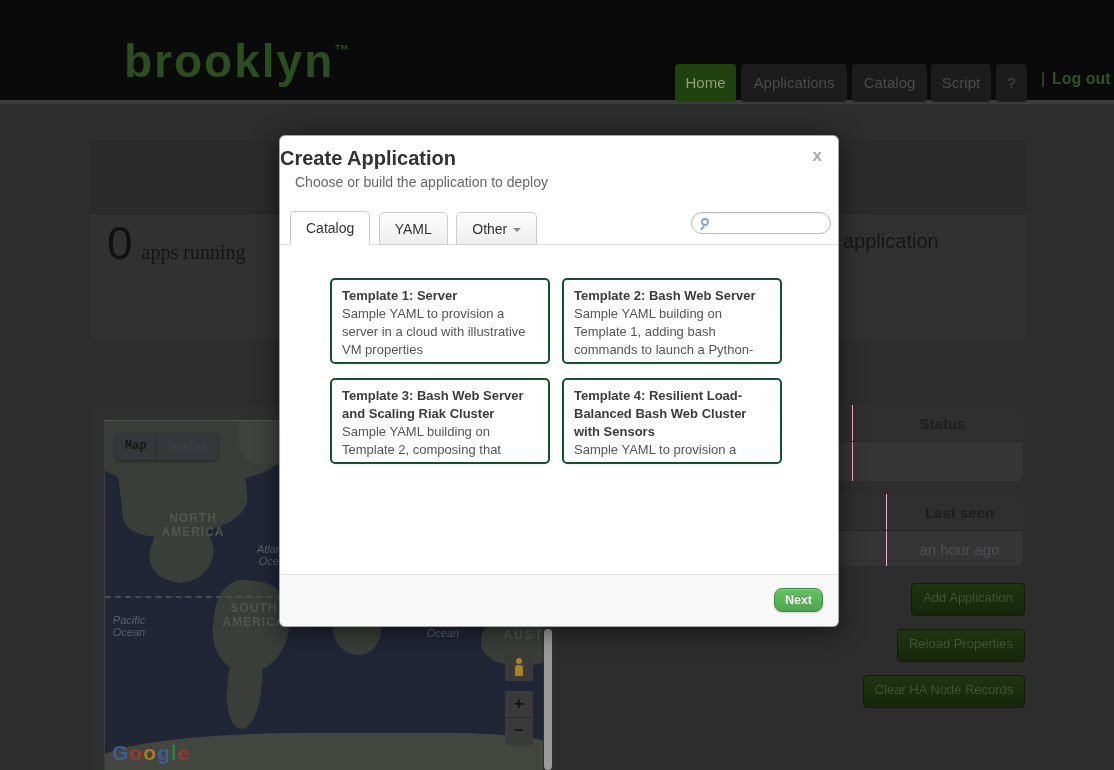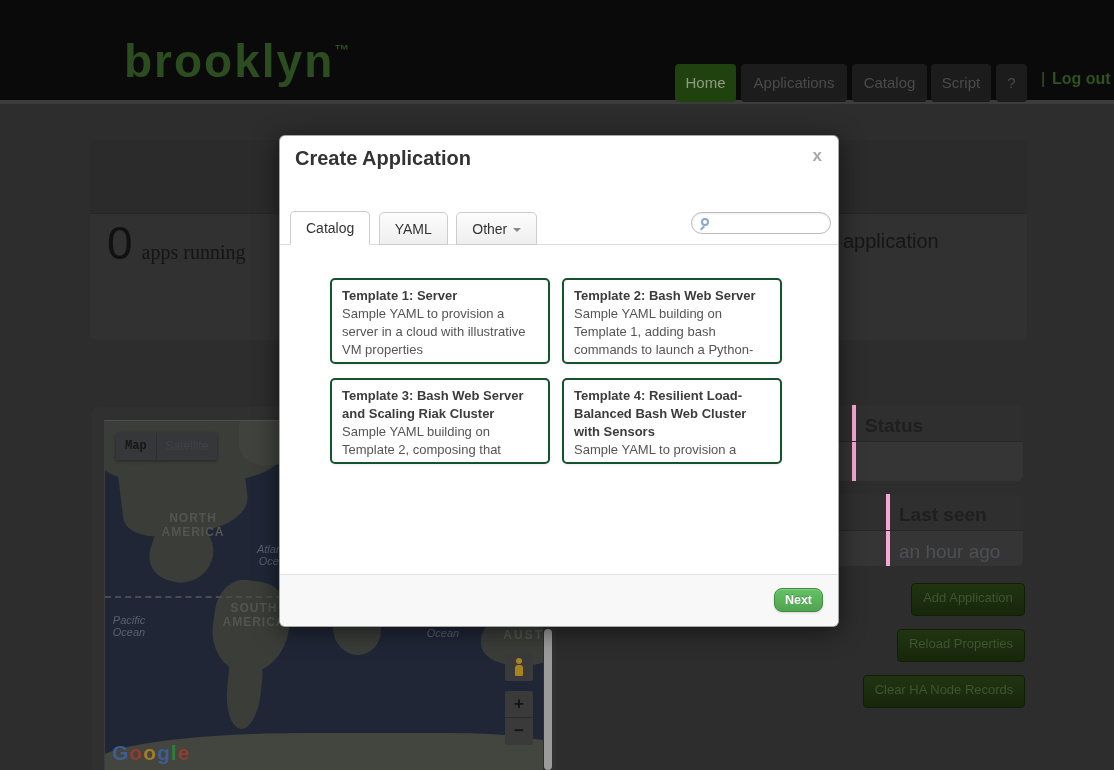--- a/index.html
+++ b/index.html
@@ -35,22 +35,22 @@
   .apps-frag { position:absolute; left:753px; top:90px; font-size:20px; color:#161616; }
 
   
   .tbl { position:absolute; width:523px; left:500px; }
   .tbl-status { top:405px; }
   .tbl-ha { top:494px; }
   .t-head { height:36px; background:#2f2f2f; border-radius:6px 6px 0 0; position:relative; }
   .t-row { height:40px; background:#353535; border-top:1px solid #282828;
            border-radius:0 0 6px 6px; position:relative; }
   .tbl-ha .t-row { height:36px; }
-  .t-cell { position:absolute; top:0; bottom:0; border-left:4px solid #f9a8d4; padding:10px 0 0 9px;
-            font-size:19px; }
+  .t-cell { position:absolute; top:0; bottom:0; border-left:1px solid #f9a8d4; padding:10px 0 0 9px;
+            font-size:15px;text-align:center; }
   .t-cell.hd { font-weight:bold; color:#1f1f1f; }
   .t-cell.val { color:#4e5053; }
   .cell-status { left:352px; right:0; }
   .cell-seen { left:386px; right:0; }
 
   
   .dim-btn { position:absolute; height:33px; border-radius:4px; text-align:center;
              background:linear-gradient(#203512,#16270a); border:1px solid #101e07;
              color:#3f5631; font-size:13px; line-height:27px; }
   .btn-add { left:911px; top:583px; width:114px; }
@@ -105,21 +105,21 @@
   .google { position:absolute; left:112px; top:741px; font-size:21px; font-weight:bold; letter-spacing:1px; }
   .google span:nth-child(1){color:#3d5d94;} .google span:nth-child(2){color:#943b30;}
   .google span:nth-child(3){color:#a57b28;} .google span:nth-child(4){color:#3d5d94;}
   .google span:nth-child(5){color:#2f7e3c;} .google span:nth-child(6){color:#943b30;}
   .terms { position:absolute; left:476px; top:778px; font-size:10px; color:#94969a;margin-left:32px; }
 
   
   .modal { position:absolute; left:279px; top:135px; width:560px; height:492px; background:#fff;
            border:1px solid rgba(0,0,0,.35); border-radius:6px;
            box-shadow:0 4px 24px rgba(0,0,0,.55); }
-  .m-title { position:absolute; left:15px; top:11px; font-size:20px; font-weight:bold; color:#333; }
+  .m-title { position:absolute; left:0; top:11px; font-size:20px; font-weight:bold; color:#333; }
   .m-sub { position:absolute; left:15px; top:38px; font-size:14px; color:#666; }
   .m-close { position:absolute; right:16px; top:10px; font-size:17px; font-weight:bold; color:#aaa;
              cursor:pointer; }
   .m-tabbar { position:absolute; left:0; top:75px; width:100%; height:34px;
               border-bottom:1px solid #dcdcdc; padding-left:10px; }
   .m-tab { position:relative; display:inline-block; height:33px; line-height:33px; padding:0 15px;
            margin-right:4px; border:1px solid #ccc; border-radius:5px 5px 0 0; font-size:14px;
            color:#333; background:linear-gradient(#fdfdfd,#eee); vertical-align:bottom; }
   .m-tab.active { background:#fff; height:34px; border-bottom:1px solid #fff; z-index:2; }
   .caret { display:inline-block; width:0; height:0; margin-left:6px; vertical-align:2px;
@@ -239,20 +239,21 @@
     <div class="zoom-btn">−</div>
   </div>
   <div class="map-scrollbar"></div>
   <div class="google">
     <span>G</span><span>o</span><span>o</span><span>g</span><span>l</span><span>e</span>
   </div>
   <div class="terms">Terms of Use</div>
 
   <div class="modal">
     <div class="m-title">Create Application</div>
+    <div class="m-sub">Choose or build the application to deploy</div>
     <div class="m-close">x</div>
 
     <div class="m-tabbar">
       <div class="m-tab active"><span>Catalog</span></div>
       <div class="m-tab"><span>YAML</span></div>
       <div class="m-tab"><span>Other</span><span class="caret"></span></div>
     </div>
 
     <div class="m-search">
       <span class="lens"></span>

